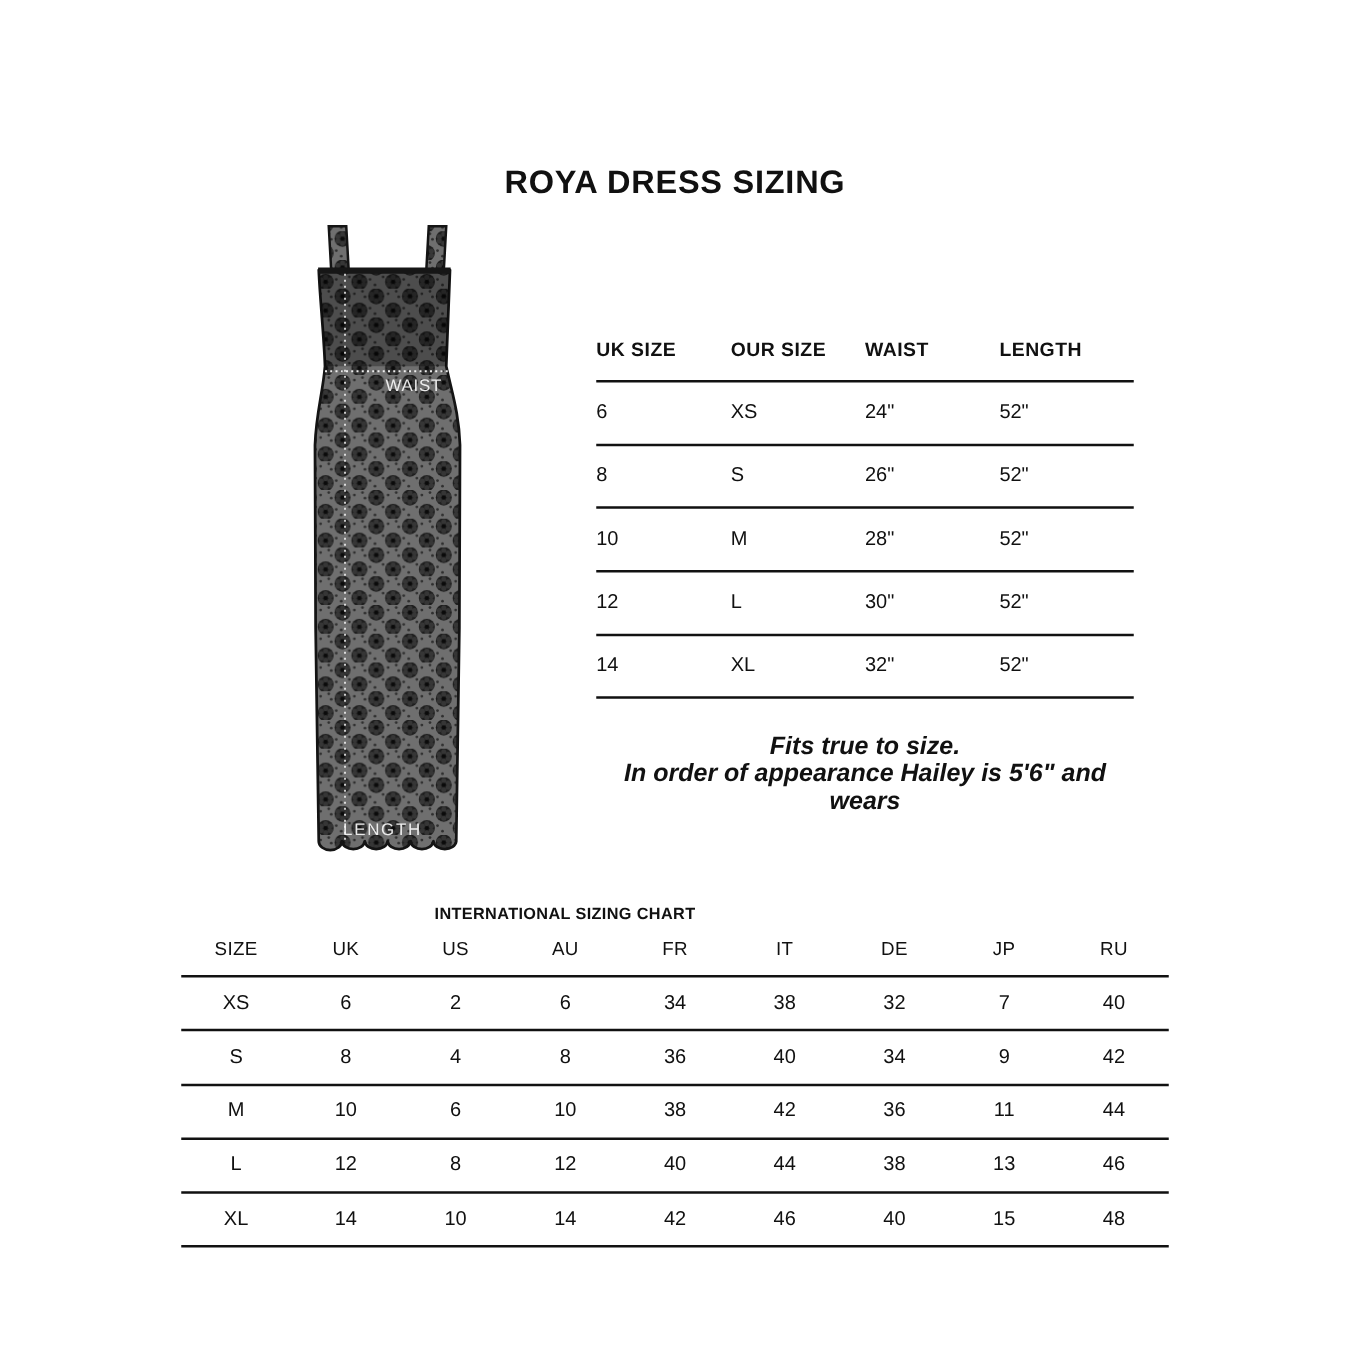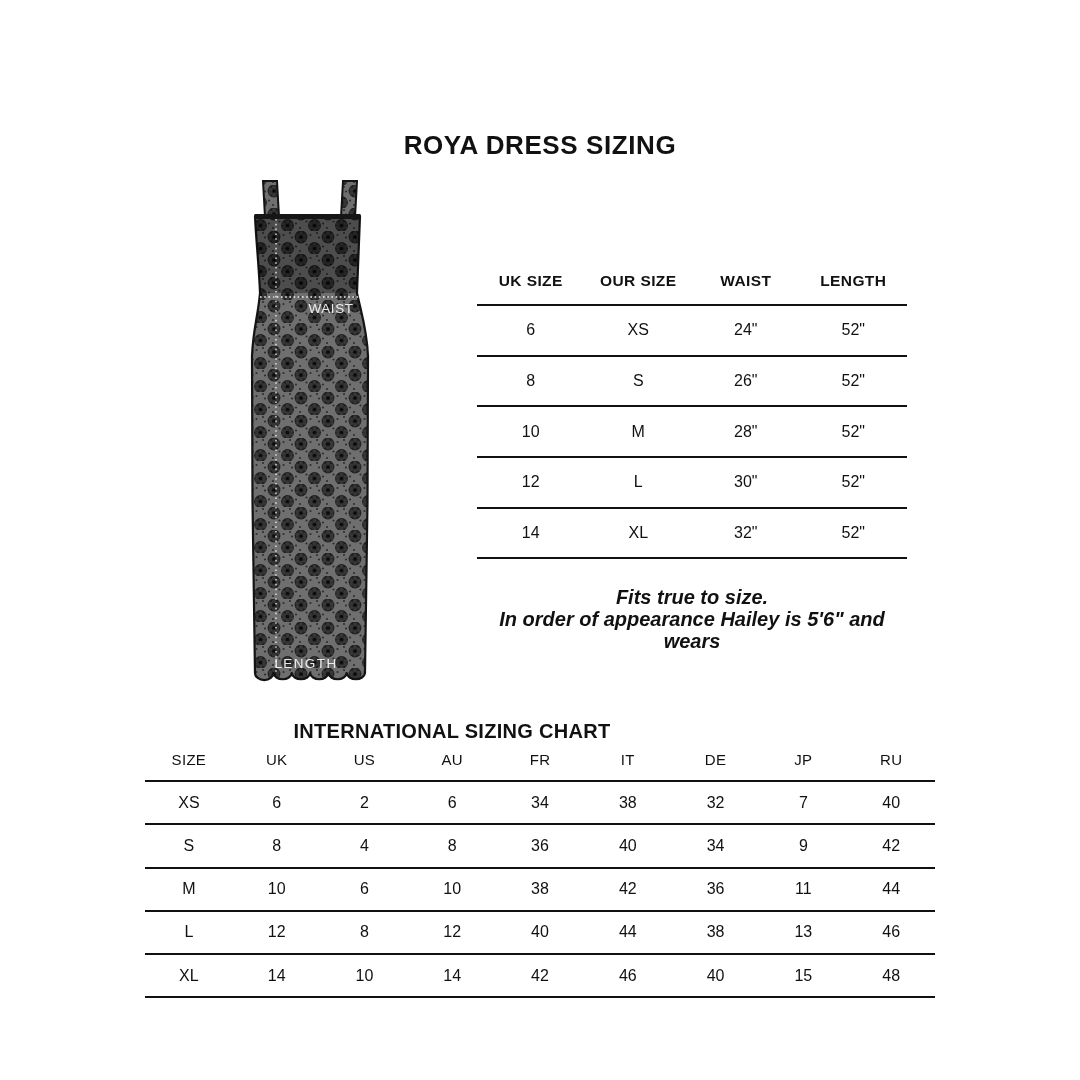--- a/index.html
+++ b/index.html
@@ -15,31 +15,31 @@
   }
   
   .dress-wrap{left:240px;top:138px;width:140px;height:525px;}
   
   .size-table{left:477px;top:233px;width:430px;}
   .size-table .trow{
     display:flex;align-items:center;box-sizing:border-box;
     height:50.7px;border-bottom:2.8px solid #111;
   }
   .size-table .trow.head{height:49px;font-weight:700;}
-  .size-table .tcell{flex:1;text-align:center;font-size:16px;}
+  .size-table .tcell{flex:1;text-align:left;font-size:16px;}
   .size-table .trow.head .tcell{font-size:15.5px;letter-spacing:.4px;}
   
   .fit-note{
     left:477px;top:562px;width:430px;text-align:center;
     font-style:italic;font-weight:700;font-size:20px;line-height:22px;
   }
   
   .intl-title{
     left:0;top:698px;width:904px;text-align:center;
-    font-size:20px;font-weight:700;letter-spacing:.3px;line-height:18px;
+    font-size:13px;font-weight:700;letter-spacing:.3px;line-height:18px;
   }
   .intl-table{left:145px;top:715px;width:790px;}
   .intl-table .trow{
     display:flex;align-items:center;box-sizing:border-box;
     height:43.2px;border-bottom:2.6px solid #111;
   }
   .intl-table .trow.head{font-weight:400;}
   .intl-table .tcell{flex:1;text-align:center;font-size:16px;}
   .intl-table .trow.head .tcell{font-size:15px;letter-spacing:.3px;}
   .dress-label{

